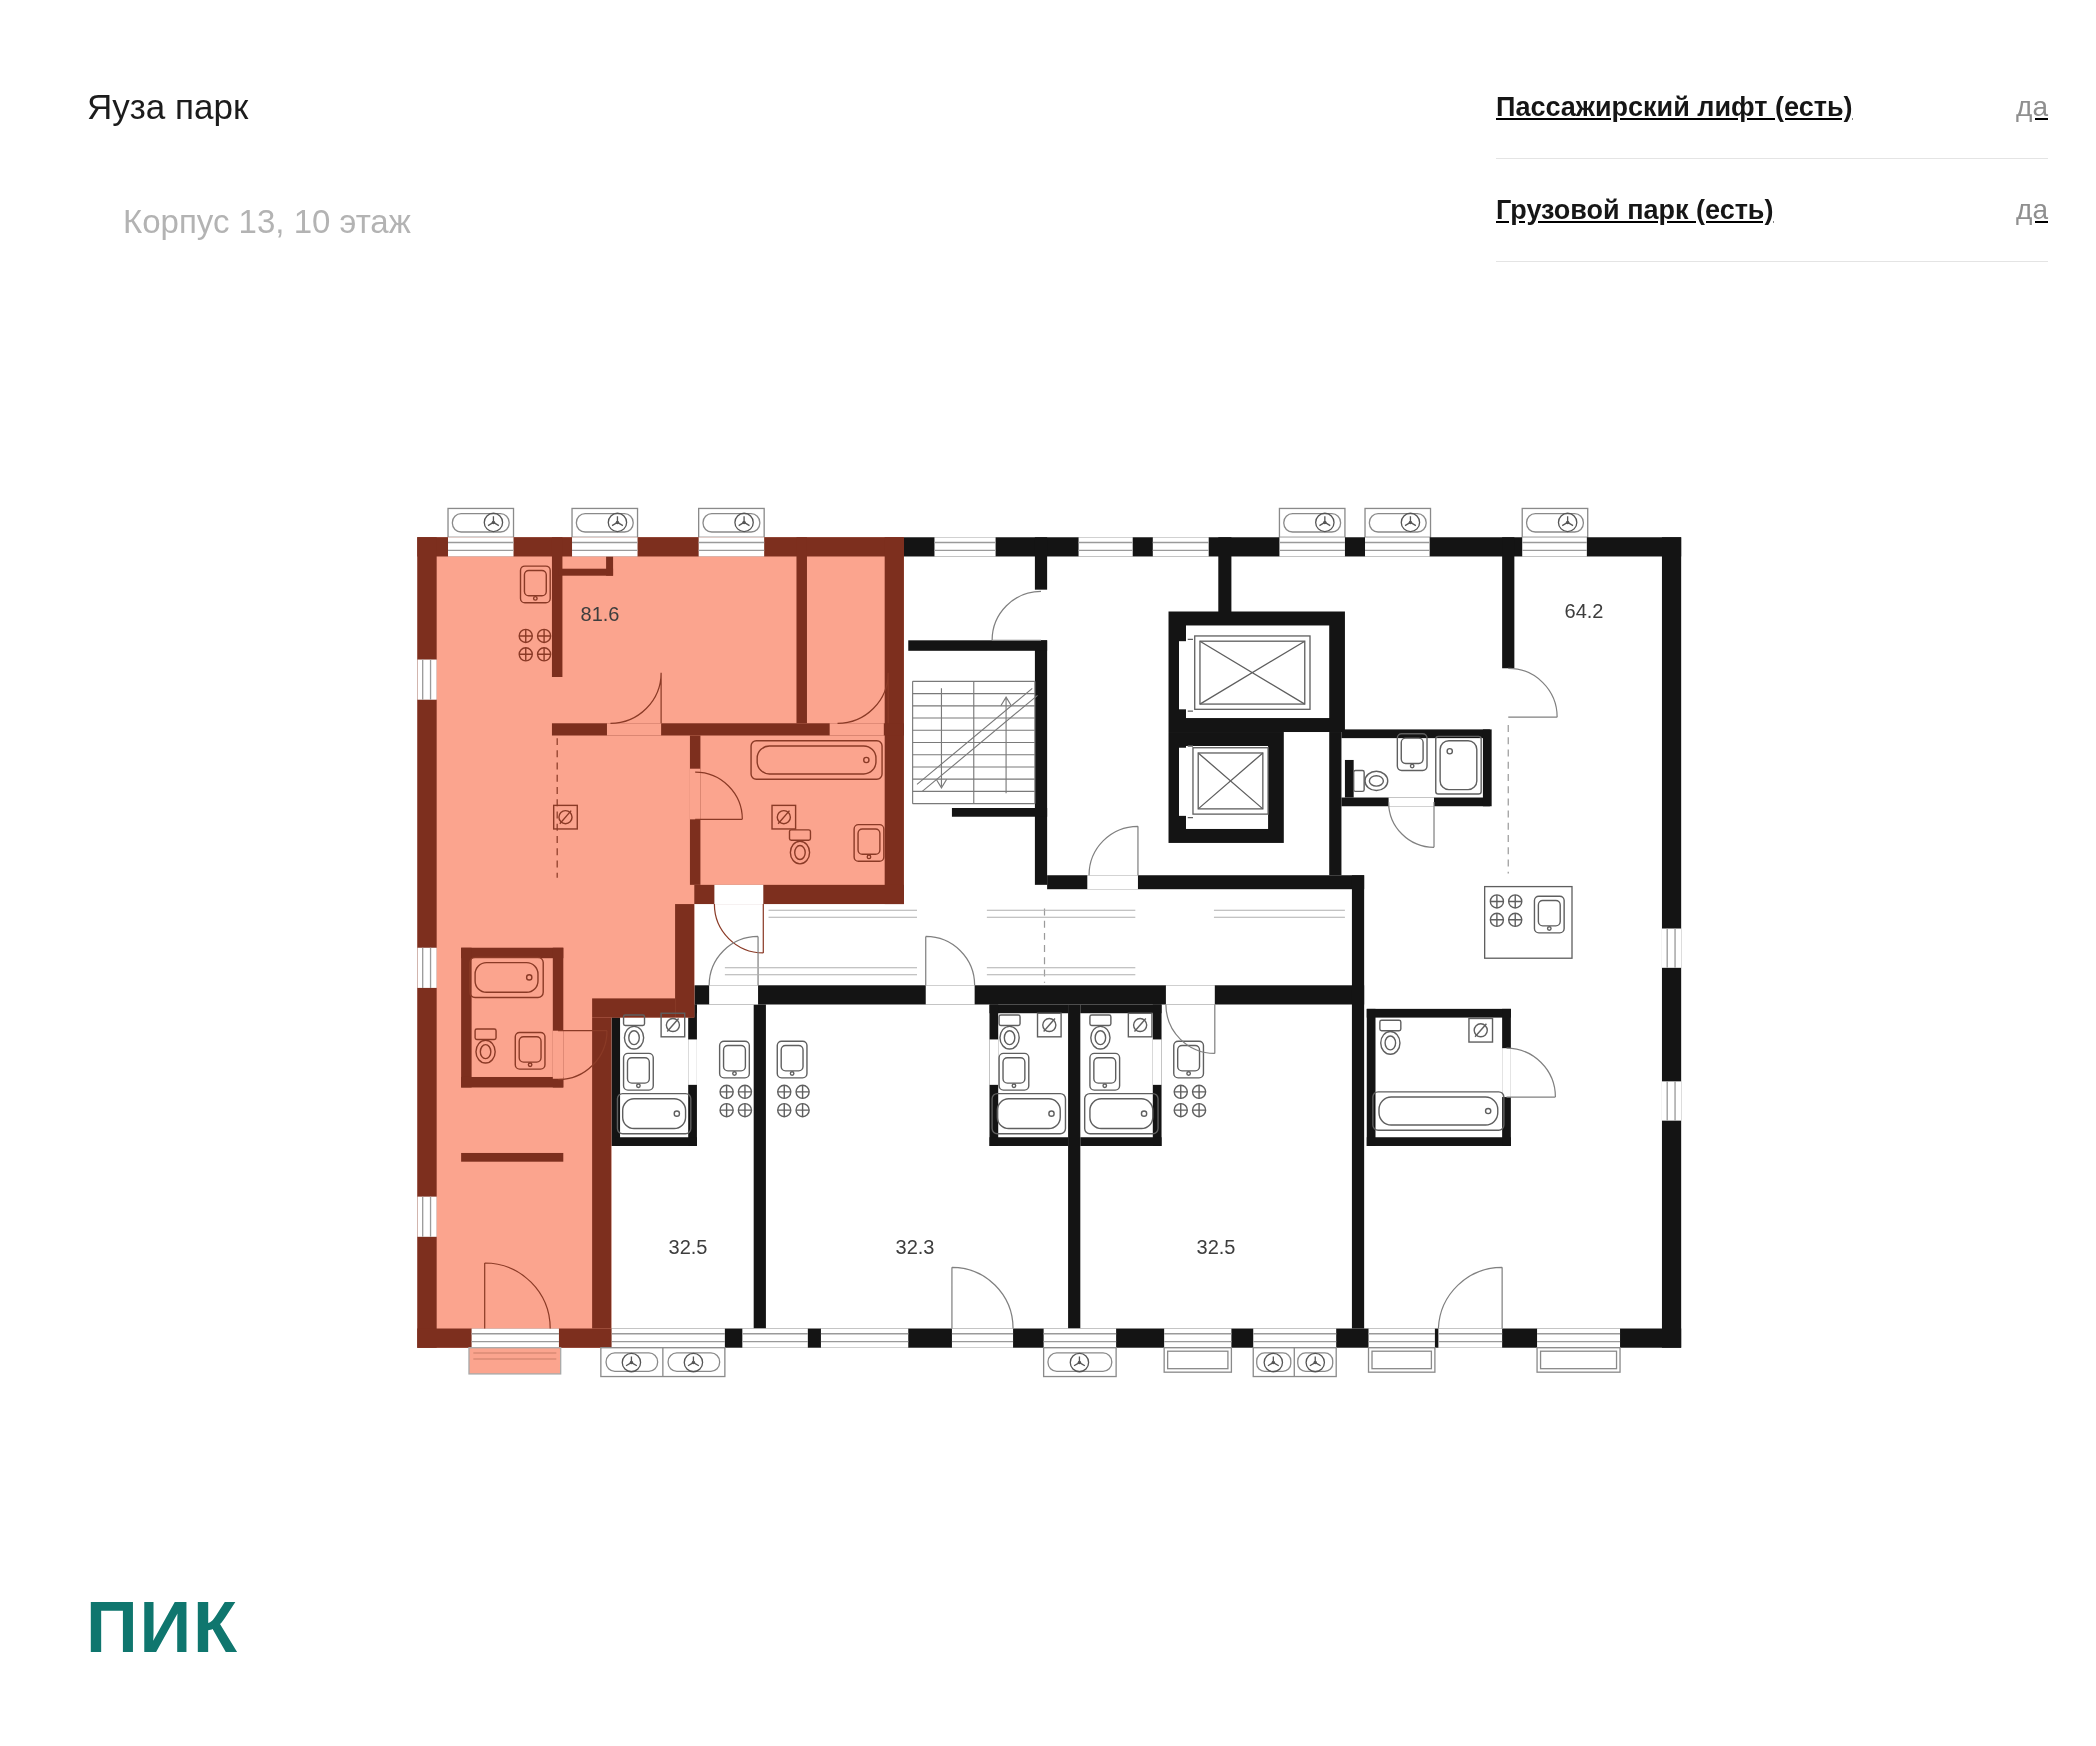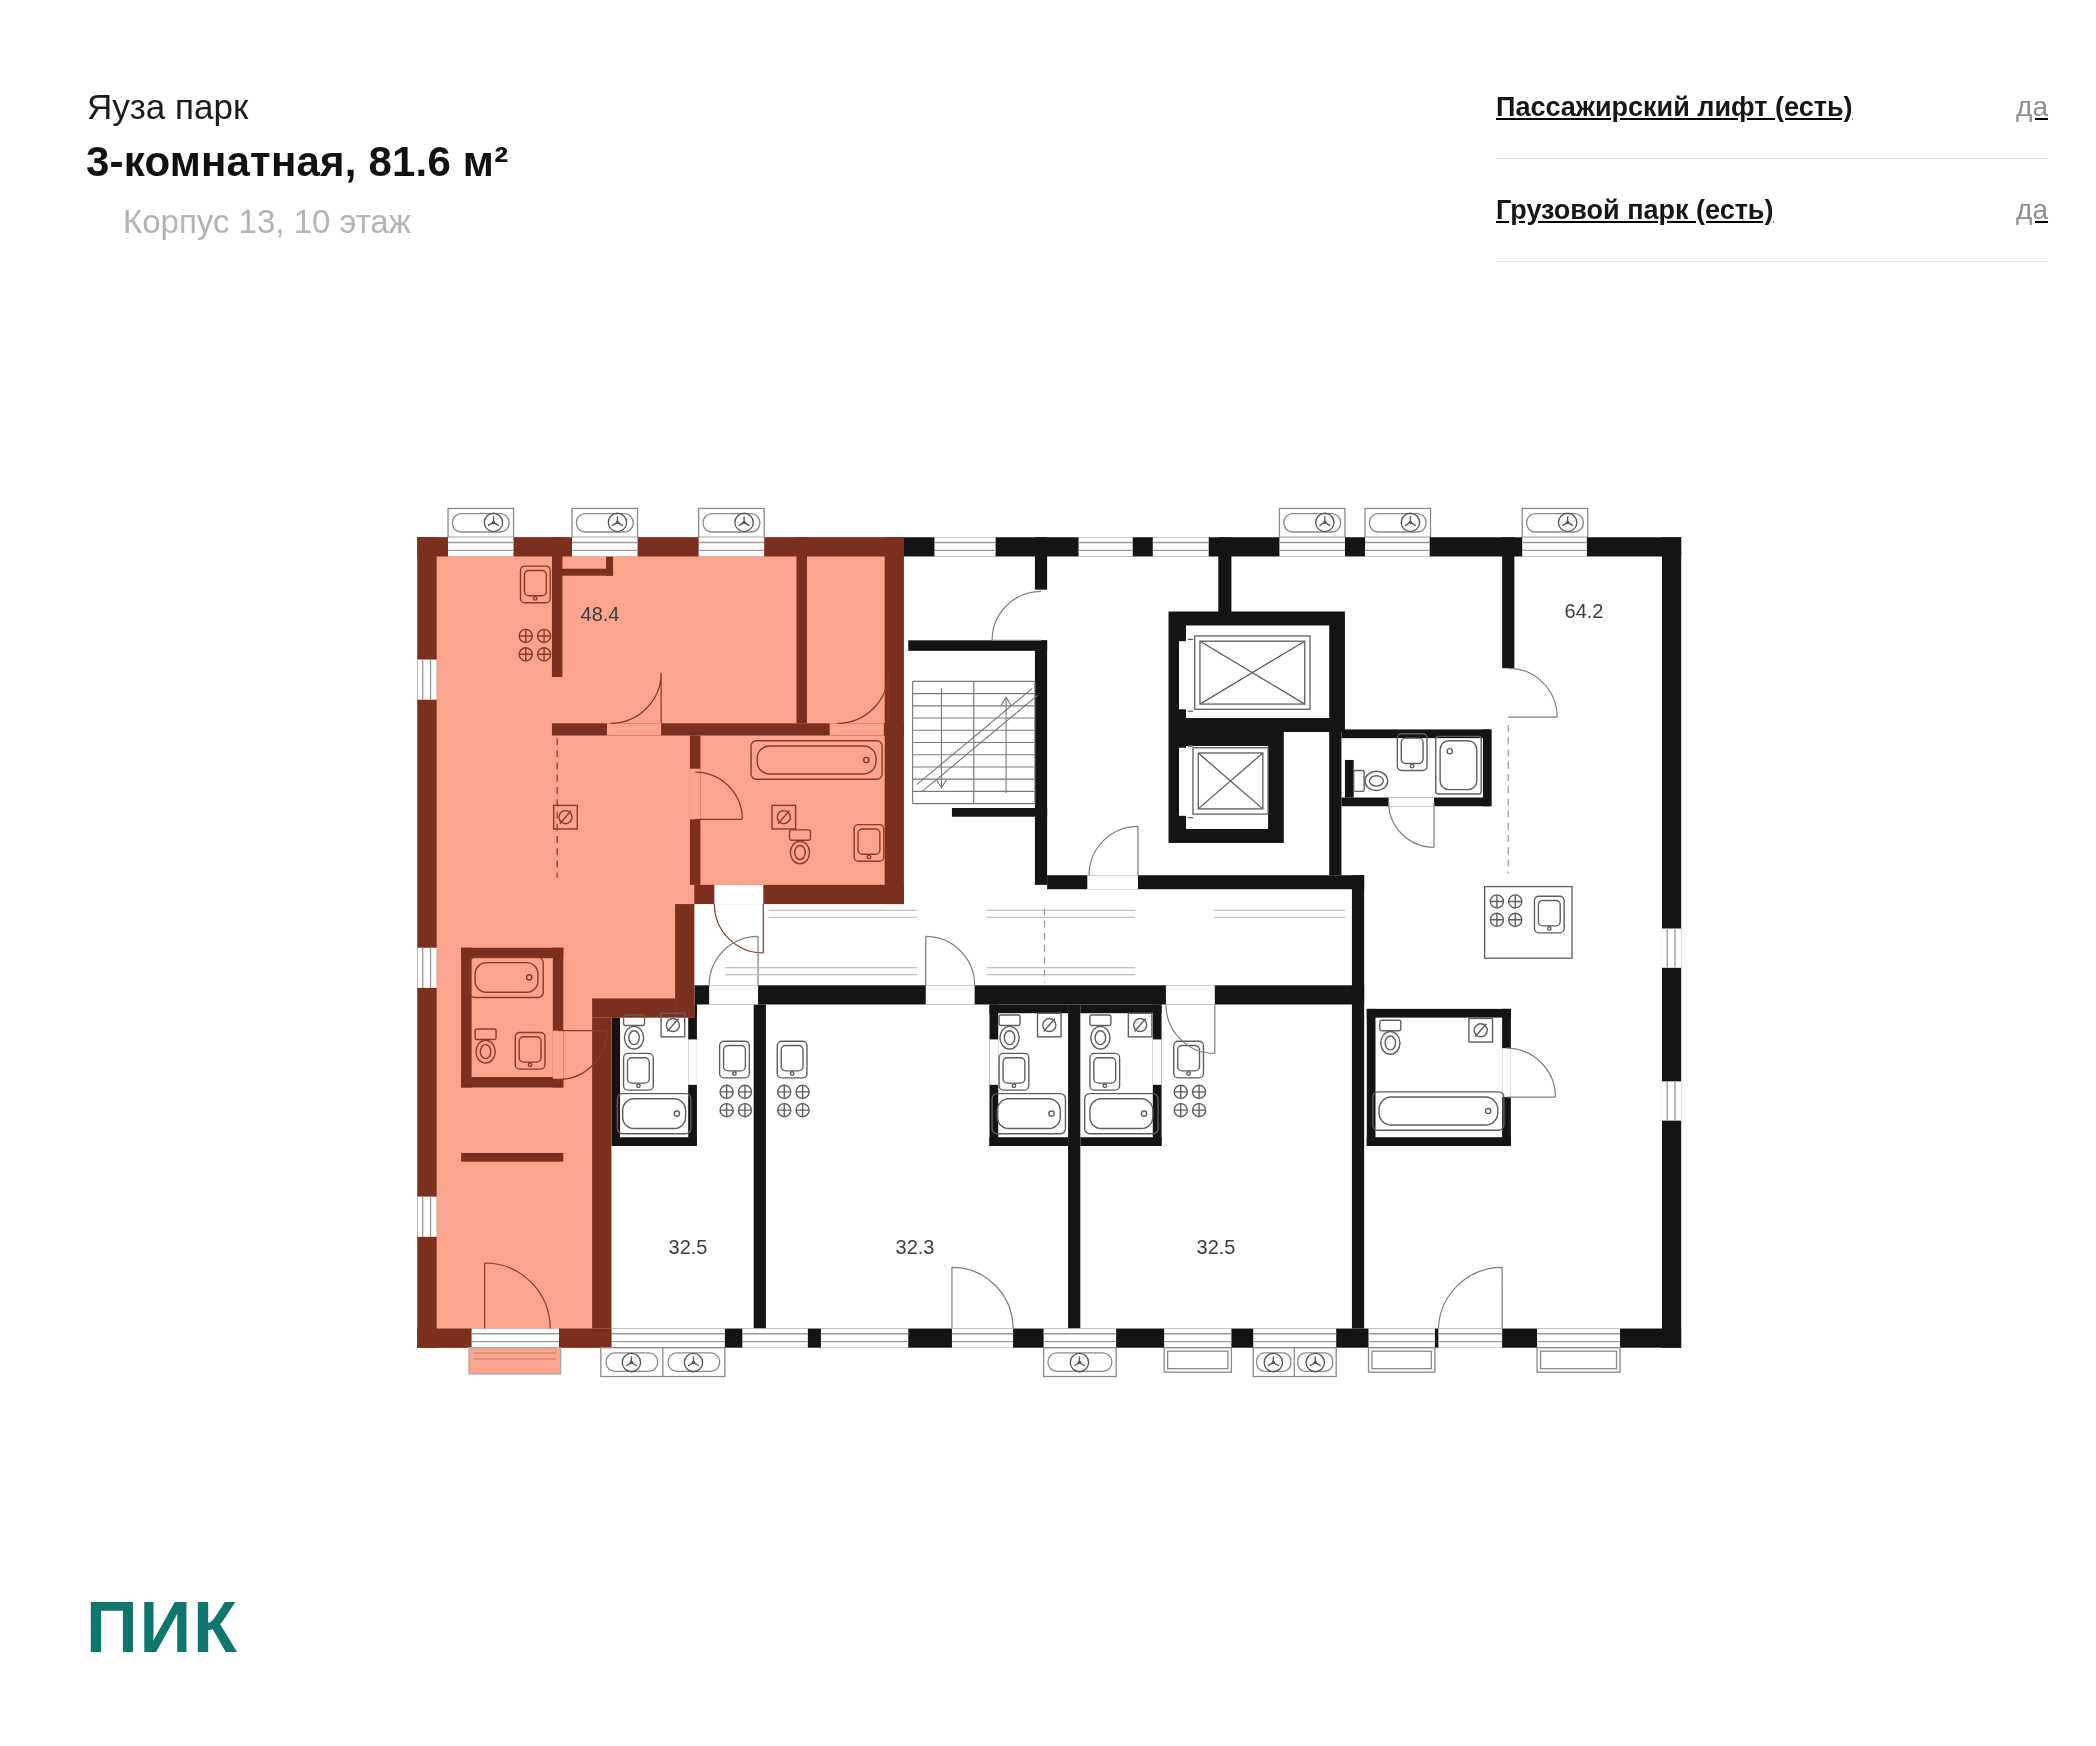--- a/index.html
+++ b/index.html
@@ -26,21 +26,20 @@
   
   .logo{position:absolute;left:86px;top:1591px;font-size:72px;font-weight:800;color:#0f766e;
         letter-spacing:1.7px;line-height:1;}
 </style>
 </head>
 <body>
 
 <div class="page">
 
   <div class="project-name">Яуза парк</div>
-  <div class="apt-title">3-комнатная, 81.6 м²</div>
   <div class="apt-subtitle">Корпус 13, 10 этаж</div>
 
   <div class="amenities">
     <div class="amenity-row">
       <span class="amenity-label">Пассажирский лифт (есть)</span>
       <span class="amenity-value">да</span>
     </div>
     <div class="amenity-row">
       <span class="amenity-label">Грузовой парк (есть)</span>
       <span class="amenity-value">да</span>
@@ -401,21 +400,21 @@
           <rect x="1764" y="1547" width="87" height="20"></rect>
         </g>
     </g>
 
     <g>
       <rect x="537" y="1543" width="105" height="30" fill="#fba48e" stroke="#a9a9a9" stroke-width="1.5"></rect>
       <path d="M542 1549 H637 M542 1556 H637" stroke="#c97f68" stroke-width="1.2" fill="none"></path>
     </g>
   </svg>
 
-  <div class="area-label lbl-816">48.4</div>
+  <div class="area-label lbl-816">81.6</div>
   <div class="area-label lbl-642">64.2</div>
   <div class="area-label lbl-325a">32.5</div>
   <div class="area-label lbl-323">32.3</div>
   <div class="area-label lbl-325b">32.5</div>
 
   <div class="logo">ПИК</div>
 </div>
 
 
 </body></html>

